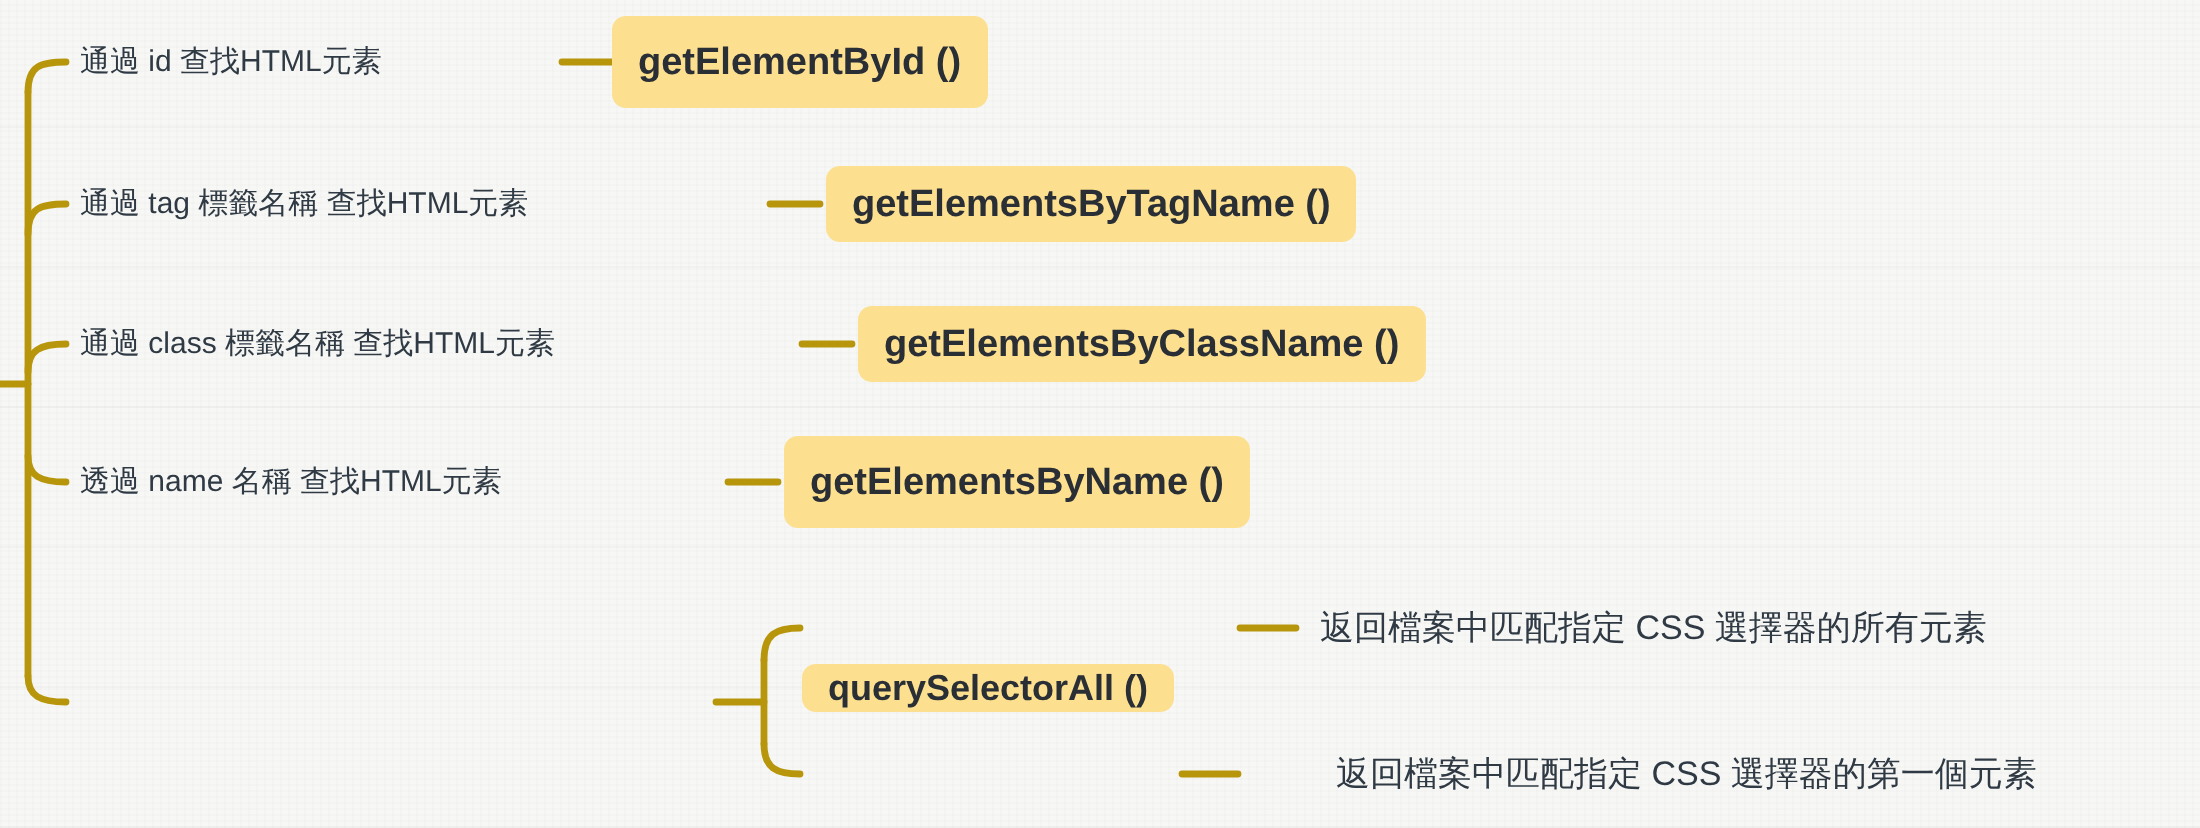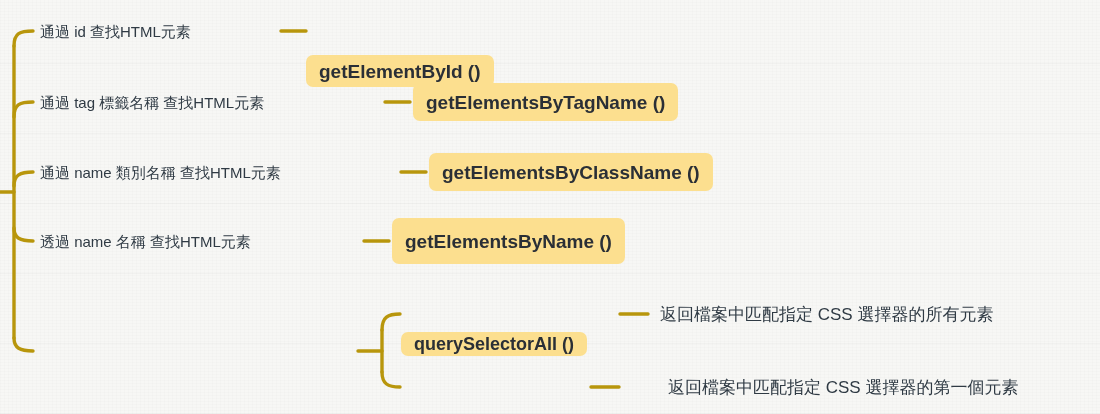--- a/index.html
+++ b/index.html
@@ -110,26 +110,26 @@
       <path d="M382,330 L382,372"></path>
       <path d="M382,330 C382,317 388,314 400,314"></path>
       <path d="M382,372 C382,384 388,387 400,387"></path>
 
       <path d="M620,314 L648,314"></path>
       <path d="M591,387 L619,387"></path>
     </g>
   </svg>
 
   <div class="node-label" style="left:40px; top:31px;">通過 id 查找HTML元素</div>
-  <div class="chip" style="left:306px; top:31px; height:32px;margin-top:40px;">getElementById ()</div>
+  <div class="chip" style="left:306px; top:31px; height:46px;">getElementById ()</div>
 
   <div class="node-label" style="left:40px; top:102px;">通過 tag 標籤名稱 查找HTML元素</div>
   <div class="chip" style="left:413px; top:102px; height:38px;">getElementsByTagName ()</div>
 
-  <div class="node-label" style="left:40px; top:172px;">通過 name 類別名稱 查找HTML元素</div>
+  <div class="node-label" style="left:40px; top:172px;">通過 class 標籤名稱 查找HTML元素</div>
   <div class="chip" style="left:429px; top:172px; height:38px;text-align:center;">getElementsByClassName ()</div>
 
   <div class="node-label" style="left:40px; top:241px;">透過 name 名稱 查找HTML元素</div>
   <div class="chip" style="left:392px; top:241px; height:46px;">getElementsByName ()</div>
 
 
   <div class="chip small" style="left:401px; top:310px; height:24px;margin-top:34px;">querySelectorAll ()</div>
   <div class="desc-label" style="left:660px; top:314px;">返回檔案中匹配指定 CSS 選擇器的所有元素</div>
 
   <div class="desc-label" style="left:668px; top:387px;text-align:right;">返回檔案中匹配指定 CSS 選擇器的第一個元素</div>

